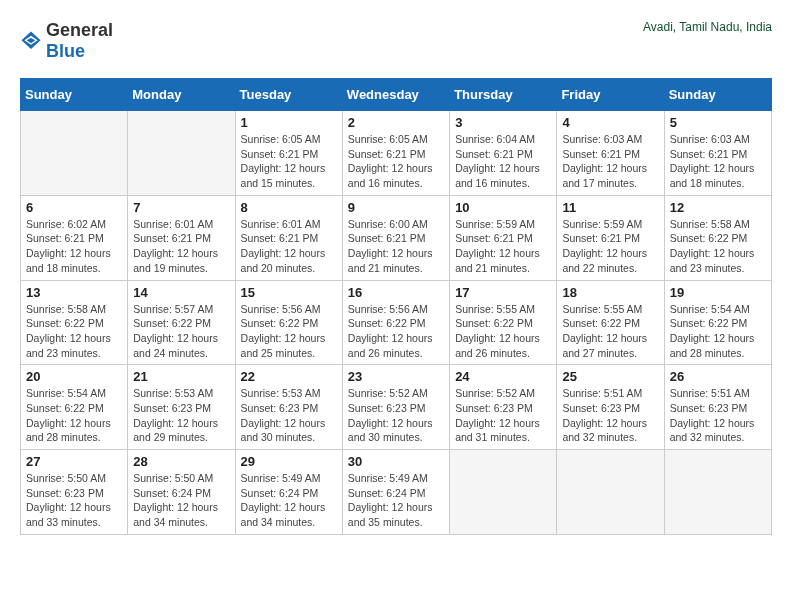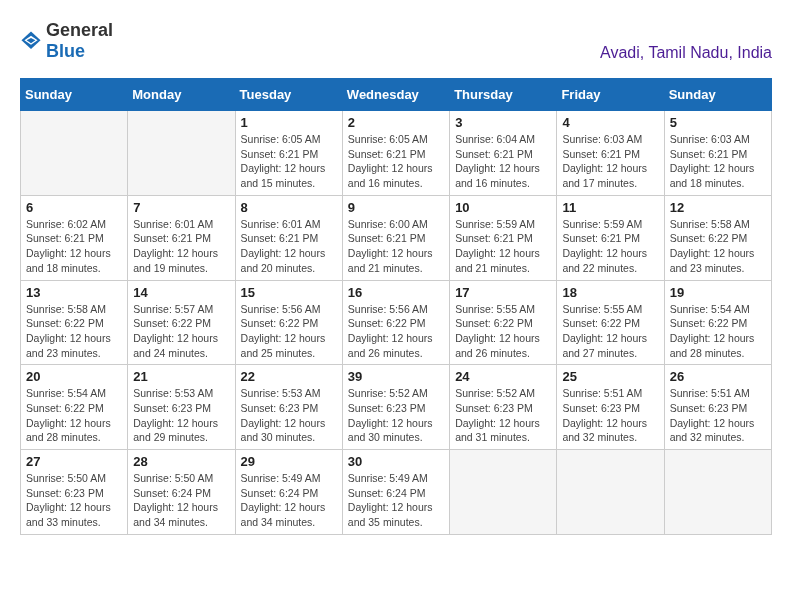--- a/index.html
+++ b/index.html
@@ -6,43 +6,43 @@
     body {
       font-family: Arial, sans-serif;
       background: #fff;
       width: 792px;
       min-height: 612px;
       padding: 20px;
     }
     .header {
       display: flex;
       justify-content: space-between;
-      align-items: flex-end;
+      align-items: flex-start;
       margin-bottom: 16px;
     }
     .logo {
       display: flex;
       align-items: center;
       gap: 4px;
     }
     .logo-icon {
       width: 22px;
       height: 22px;
     }
     .title-block {
       text-align: right;
     }
     .month-title {
       font-size: 36px;
       font-weight: bold;
       color: #2c2c2c;
     }
     .location {
-      font-size: 16px;
-      color: #4c1d95;
+      font-size: 12px;
+      color: #14532d;
     }
     table {
       width: 100%;
       border-collapse: collapse;
       table-layout: fixed;
     }
     thead th {
       background-color: #1a6bb5;
       color: #fff;
       font-size: 13px;
@@ -203,21 +203,21 @@
         </td>
         <td>
           <span class="day-num">21</span>
           <div class="day-detail">Sunrise: 5:53 AM<br>Sunset: 6:23 PM<br>Daylight: 12 hours and 29 minutes.</div>
         </td>
         <td>
           <span class="day-num">22</span>
           <div class="day-detail">Sunrise: 5:53 AM<br>Sunset: 6:23 PM<br>Daylight: 12 hours and 30 minutes.</div>
         </td>
         <td>
-          <span class="day-num">39</span>
+          <span class="day-num">23</span>
           <div class="day-detail">Sunrise: 5:52 AM<br>Sunset: 6:23 PM<br>Daylight: 12 hours and 30 minutes.</div>
         </td>
         <td>
           <span class="day-num">24</span>
           <div class="day-detail">Sunrise: 5:52 AM<br>Sunset: 6:23 PM<br>Daylight: 12 hours and 31 minutes.</div>
         </td>
         <td>
           <span class="day-num">25</span>
           <div class="day-detail">Sunrise: 5:51 AM<br>Sunset: 6:23 PM<br>Daylight: 12 hours and 32 minutes.</div>
         </td>

